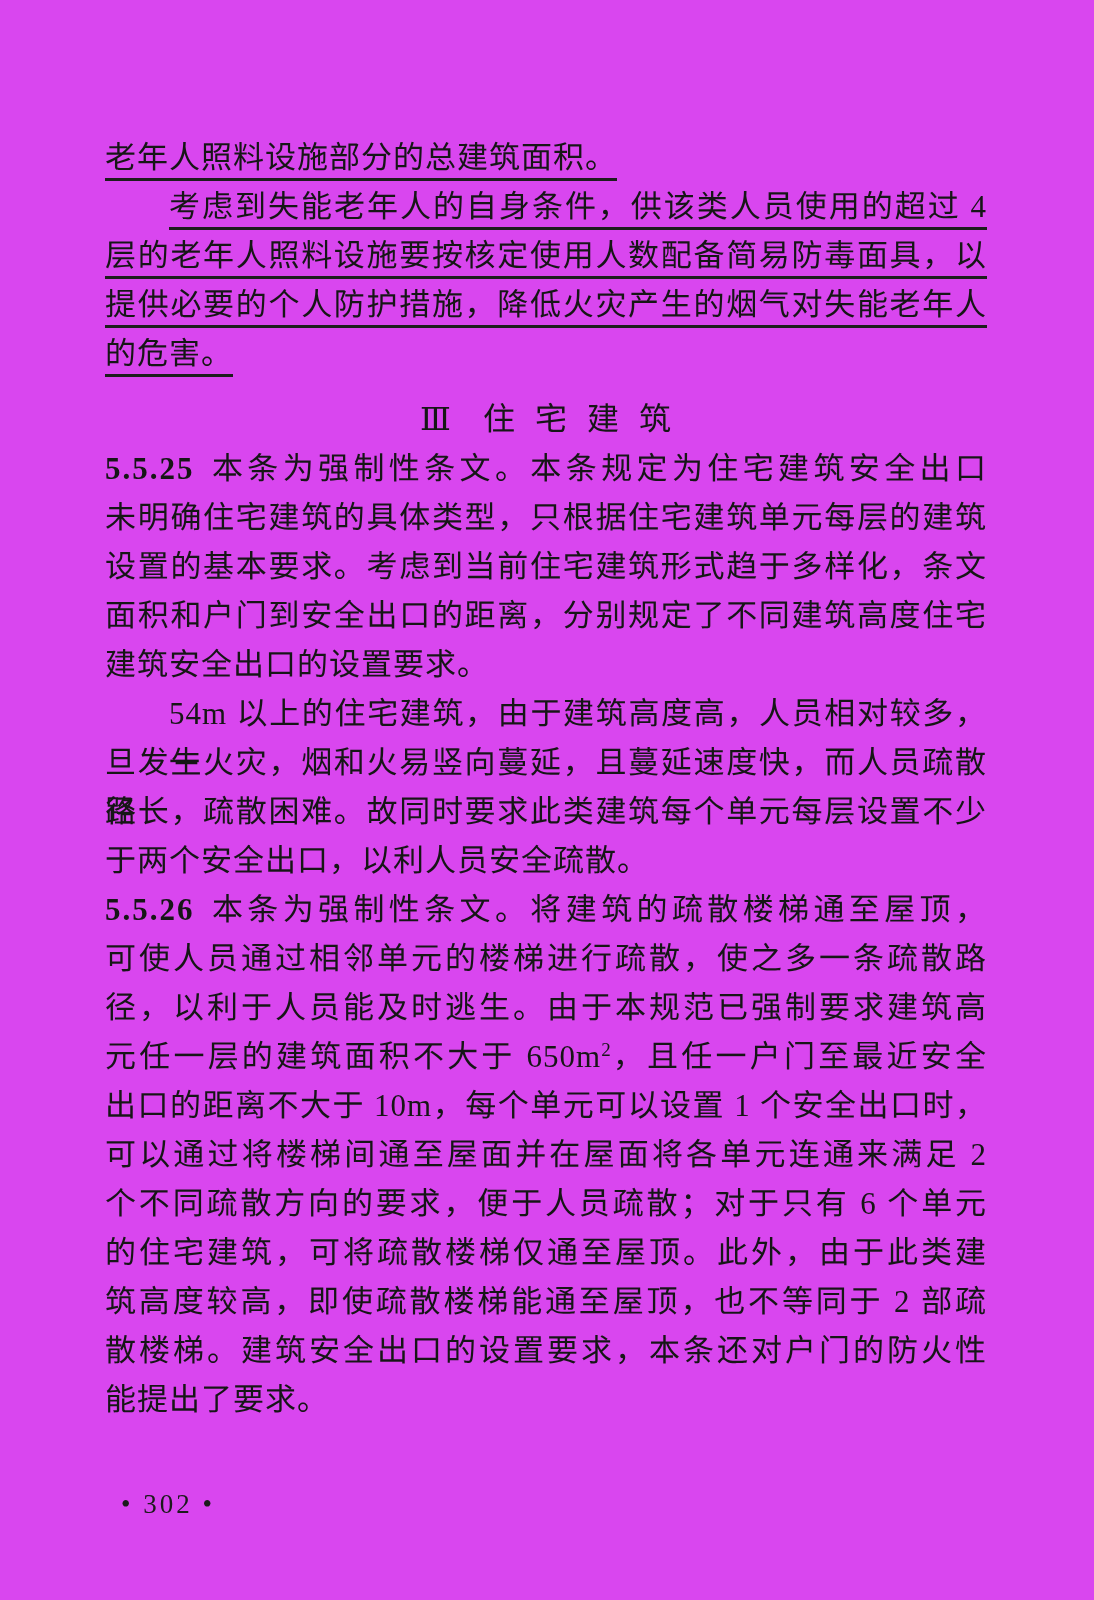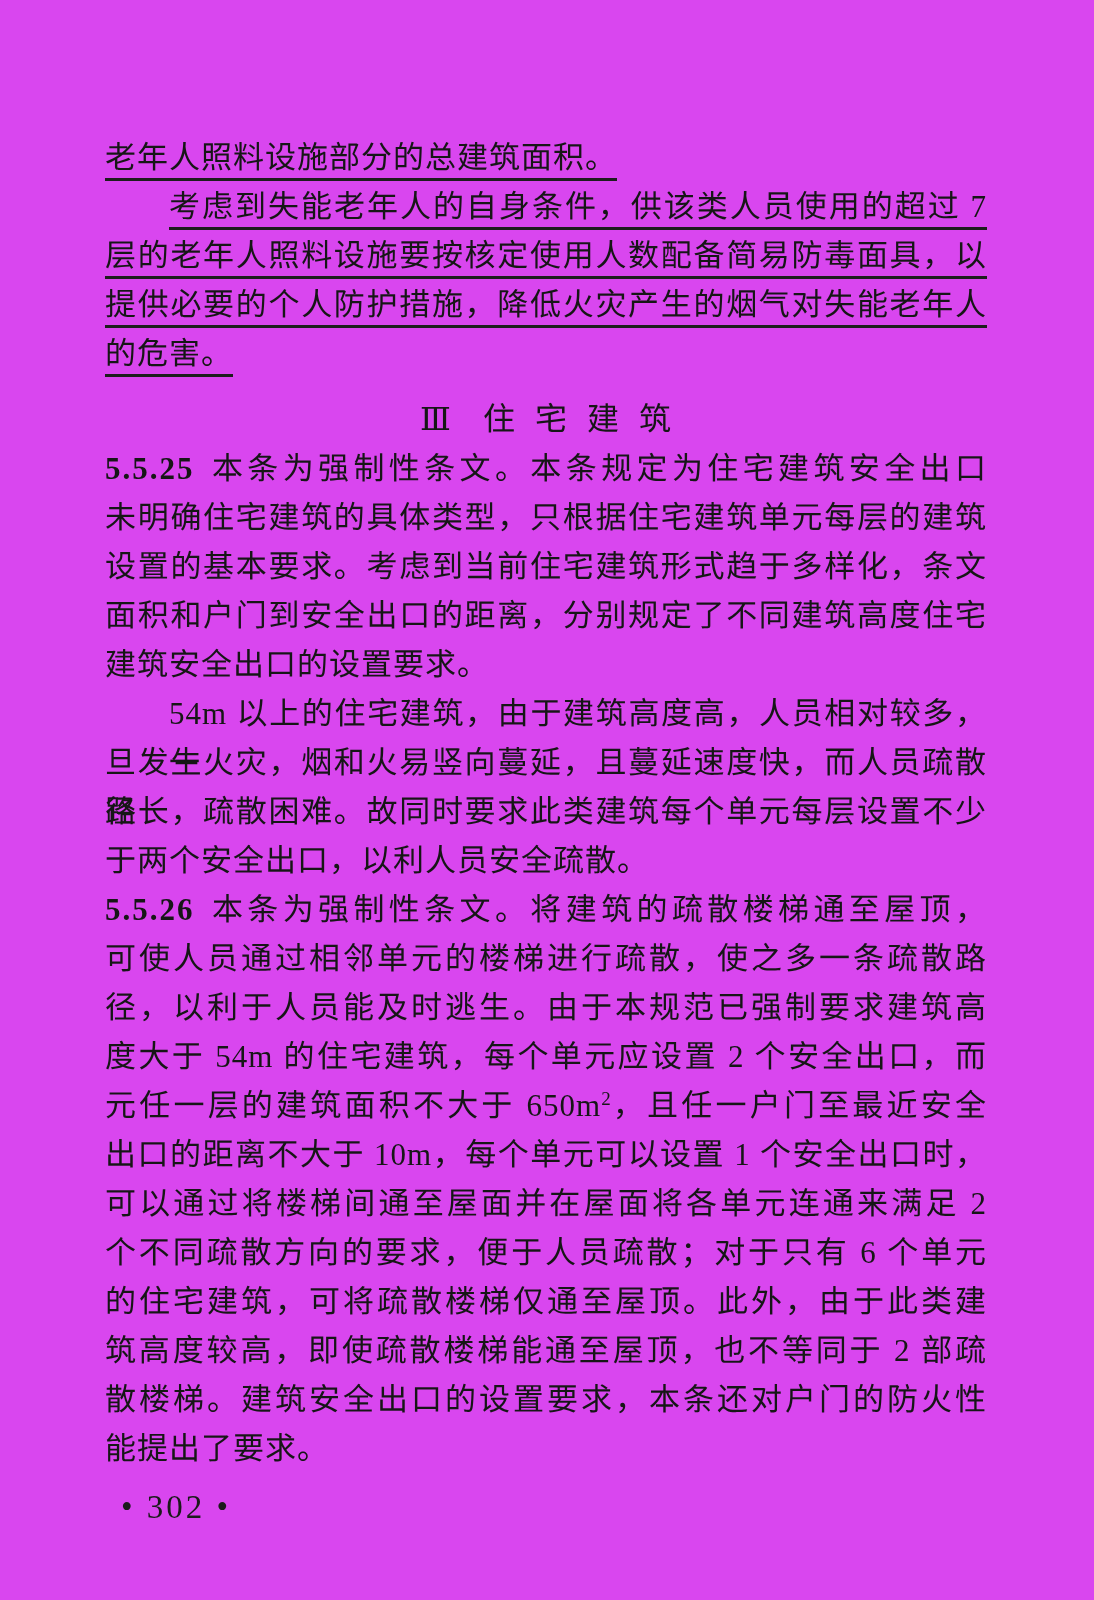--- a/index.html
+++ b/index.html
@@ -61,49 +61,48 @@
   }
   .line sup {
     font-size: 19px;
     letter-spacing: 0;
     line-height: 0;
     vertical-align: super;
   }
   .footer {
     position: absolute;
     left: 121px; top: 1489px;
-    font-size: 33px;
+    font-size: 27px;
     letter-spacing: 3px;
     color: #1b1b1b;
   }
 </style>
 </head>
 <body>
 
 <main class="page">
   <section class="content">
       <div class="line"><span class="seg u"><span>老年人照料设施部分的总建筑面积。</span></span></div>
-      <div class="line just indent"><span class="seg u"><span>考虑到失能老年人的自身条件，供该类人员使用的超过 7</span></span></div>
+      <div class="line just indent"><span class="seg u"><span>考虑到失能老年人的自身条件，供该类人员使用的超过 4</span></span></div>
       <div class="line just"><span class="seg u"><span>层的老年人照料设施要按核定使用人数配备简易防毒面具，以</span></span></div>
       <div class="line just"><span class="seg u"><span>提供必要的个人防护措施，降低火灾产生的烟气对失能老年人</span></span></div>
       <div class="line"><span class="seg u"><span>的危害。</span></span></div>
       <div class="line center"><span class="seg"><span class="roman">Ⅲ</span><span class="htitle">住 宅 建 筑</span></span></div>
       <div class="line just"><span class="seg"><span class="num">5.5.25</span><span>本条为强制性条文。本条规定为住宅建筑安全出口</span></span></div>
       <div class="line just"><span class="seg"><span>未明确住宅建筑的具体类型，只根据住宅建筑单元每层的建筑</span></span></div>
       <div class="line just"><span class="seg"><span>设置的基本要求。考虑到当前住宅建筑形式趋于多样化，条文</span></span></div>
       <div class="line just"><span class="seg"><span>面积和户门到安全出口的距离，分别规定了不同建筑高度住宅</span></span></div>
       <div class="line"><span class="seg"><span>建筑安全出口的设置要求。</span></span></div>
       <div class="line just indent"><span class="seg"><span>54m 以上的住宅建筑，由于建筑高度高，人员相对较多，一</span></span></div>
       <div class="line just"><span class="seg"><span>旦发生火灾，烟和火易竖向蔓延，且蔓延速度快，而人员疏散路</span></span></div>
       <div class="line just"><span class="seg"><span>径长，疏散困难。故同时要求此类建筑每个单元每层设置不少</span></span></div>
       <div class="line"><span class="seg"><span>于两个安全出口，以利人员安全疏散。</span></span></div>
       <div class="line just"><span class="seg"><span class="num">5.5.26</span><span>本条为强制性条文。将建筑的疏散楼梯通至屋顶，</span></span></div>
       <div class="line just"><span class="seg"><span>可使人员通过相邻单元的楼梯进行疏散，使之多一条疏散路</span></span></div>
       <div class="line just"><span class="seg"><span>径，以利于人员能及时逃生。由于本规范已强制要求建筑高</span></span></div>
-      <div class="line just"><span class="seg"><span>度大于 54m 的住宅建筑，每个单元应设置 2 个安全出口，而</span></span></div>
       <div class="line just"><span class="seg"><span>元任一层的建筑面积不大于 650m</span><sup>2</sup><span>，且任一户门至最近安全</span></span></div>
       <div class="line just"><span class="seg"><span>出口的距离不大于 10m，每个单元可以设置 1 个安全出口时，</span></span></div>
       <div class="line just"><span class="seg"><span>可以通过将楼梯间通至屋面并在屋面将各单元连通来满足 2</span></span></div>
       <div class="line just"><span class="seg"><span>个不同疏散方向的要求，便于人员疏散；对于只有 6 个单元</span></span></div>
       <div class="line just"><span class="seg"><span>的住宅建筑，可将疏散楼梯仅通至屋顶。此外，由于此类建</span></span></div>
       <div class="line just"><span class="seg"><span>筑高度较高，即使疏散楼梯能通至屋顶，也不等同于 2 部疏</span></span></div>
       <div class="line just"><span class="seg"><span>散楼梯。建筑安全出口的设置要求，本条还对户门的防火性</span></span></div>
       <div class="line"><span class="seg"><span>能提出了要求。</span></span></div>
     </section>
   <div class="footer">

